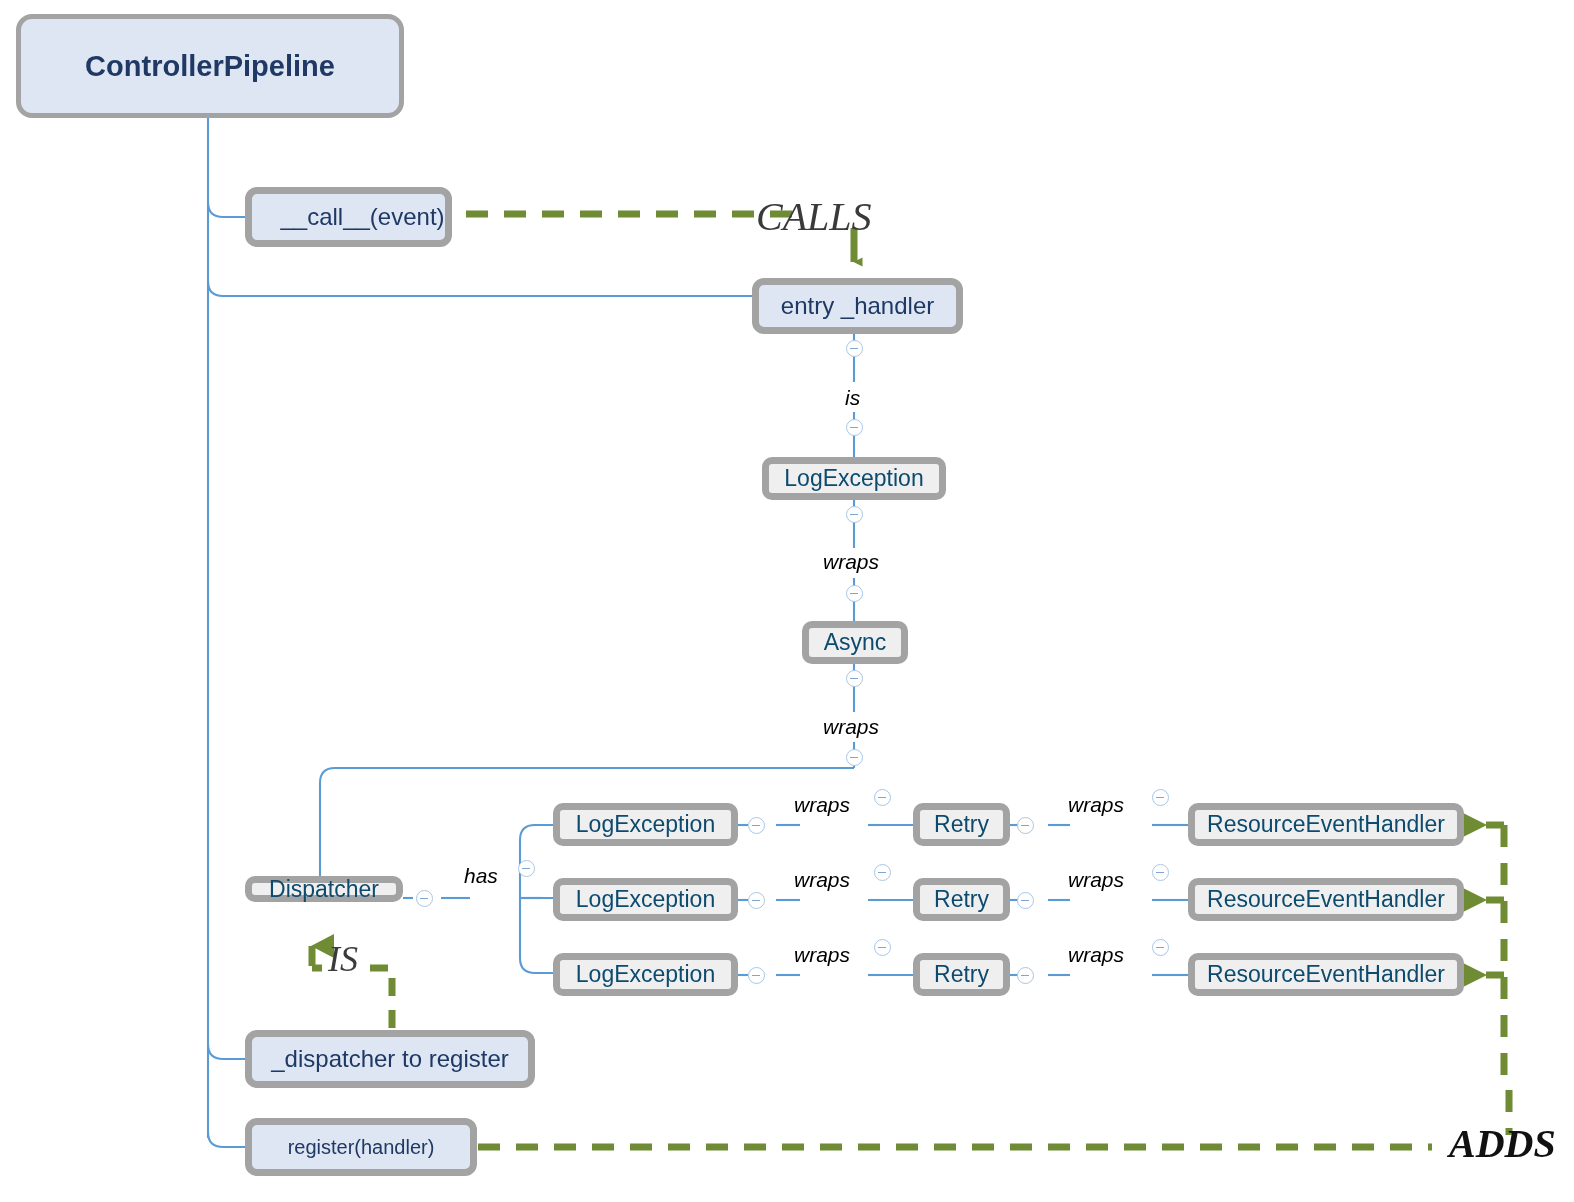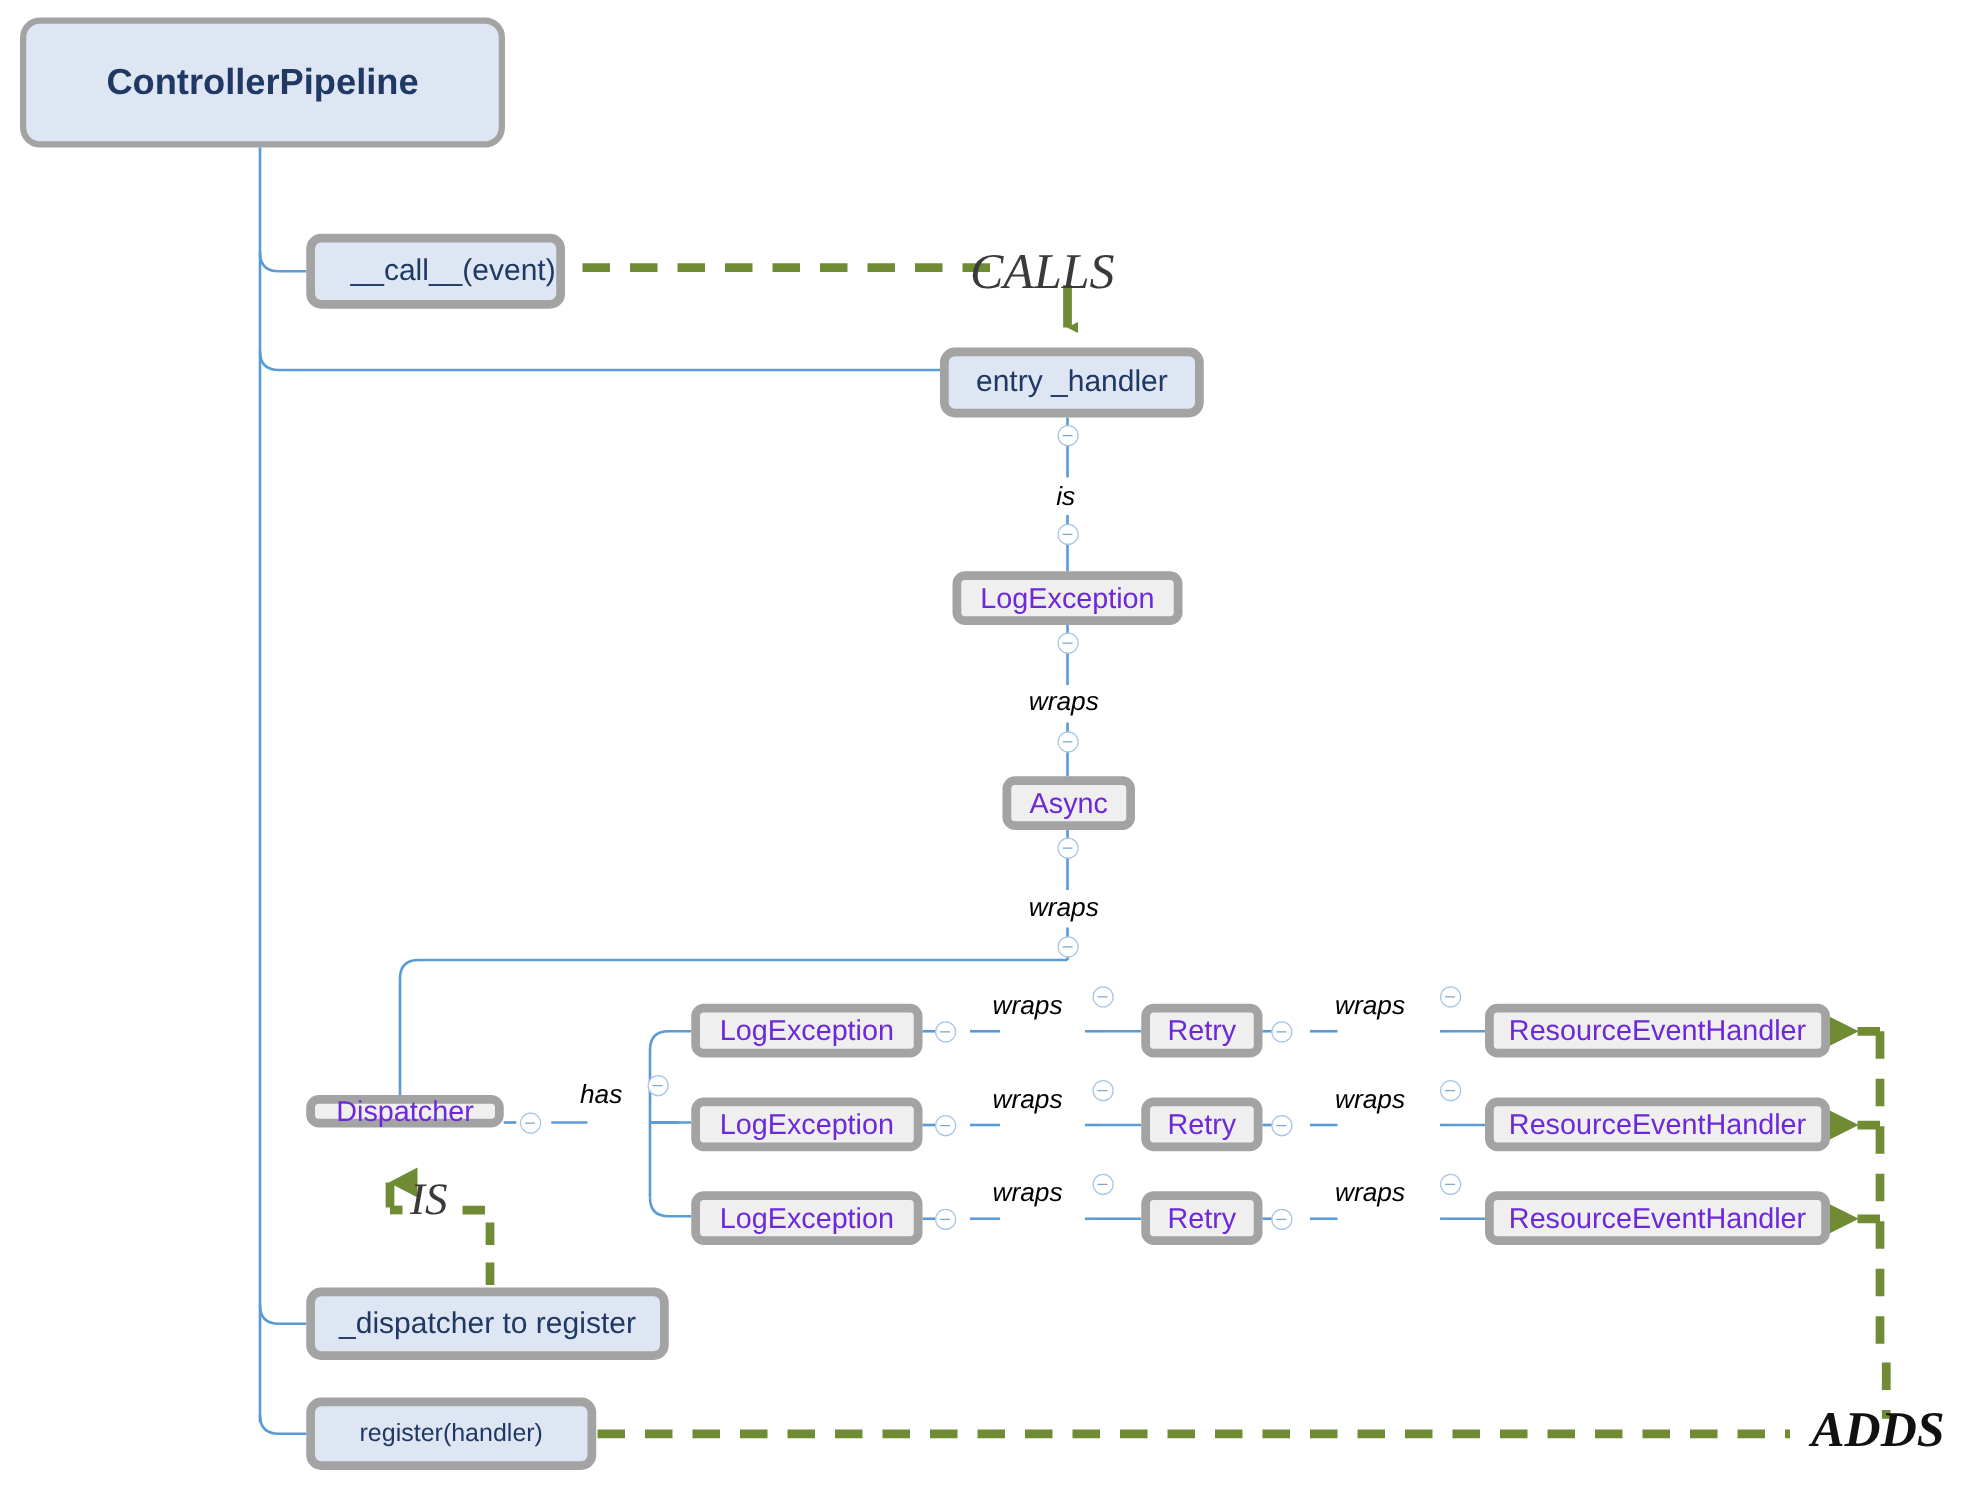--- a/index.html
+++ b/index.html
@@ -30,21 +30,21 @@
     display: flex;
     align-items: center;
     justify-content: center;
     text-align: center;
     color: #1f3864;
     background: #dde6f2;
     z-index: 5;
   }
   .node.grey {
     background: #efefef;
-    color: #6d28d9;
+    color: #0c4a6e;
     border-radius: 10px;
     text-align: right;
   }
   .node.root {
     border-width: 5px;
     border-radius: 16px;
     font-weight: bold;
   }
   .node-label {
     white-space: nowrap;
@@ -274,21 +274,21 @@
   <div class="edge-label" style="left:823px; top:715px;">wraps</div>
   <div class="edge-label" style="left:464px; top:864px;">has</div>
 
   <div class="edge-label" style="left:794px; top:793px;">wraps</div>
   <div class="edge-label" style="left:1068px; top:793px;">wraps</div>
   <div class="edge-label" style="left:794px; top:868px;">wraps</div>
   <div class="edge-label" style="left:1068px; top:868px;">wraps</div>
   <div class="edge-label" style="left:794px; top:943px;">wraps</div>
   <div class="edge-label" style="left:1068px; top:943px;">wraps</div>
 
-  <div class="rel-label" style="left:776px; top:193px;">CALLS</div>
+  <div class="rel-label" style="left:756px; top:193px;">CALLS</div>
   <div class="rel-label" style="left:328px; top:938px; font-size:36px;">IS</div>
   <div class="rel-label dark" style="left:1449px; top:1120px;font-weight:bold;">ADDS</div>
 
   <div class="collapse" style="left:846px; top:340px;"></div>
   <div class="collapse" style="left:846px; top:419px;"></div>
   <div class="collapse" style="left:846px; top:506px;"></div>
   <div class="collapse" style="left:846px; top:585px;"></div>
   <div class="collapse" style="left:846px; top:670px;"></div>
   <div class="collapse" style="left:846px; top:749px;"></div>
 

